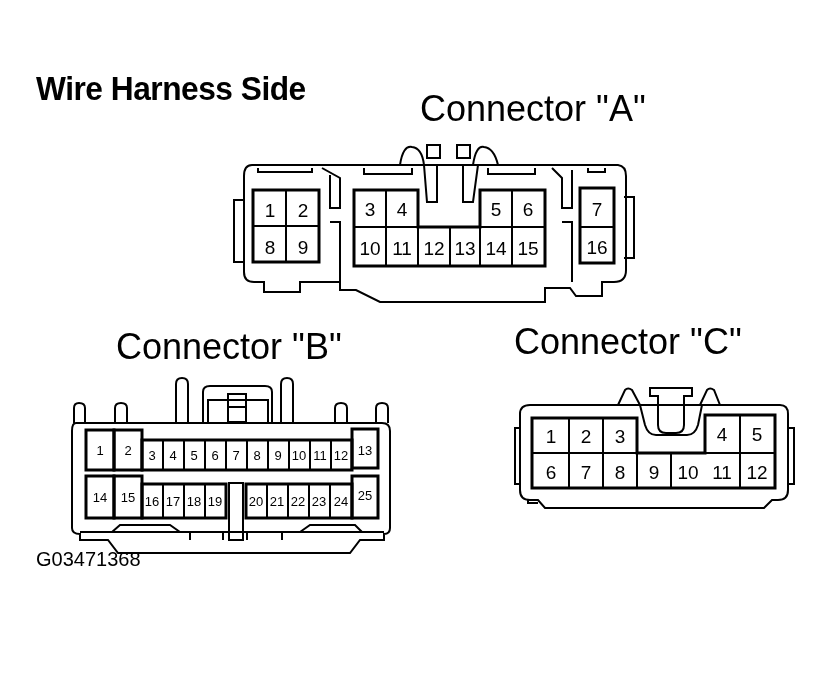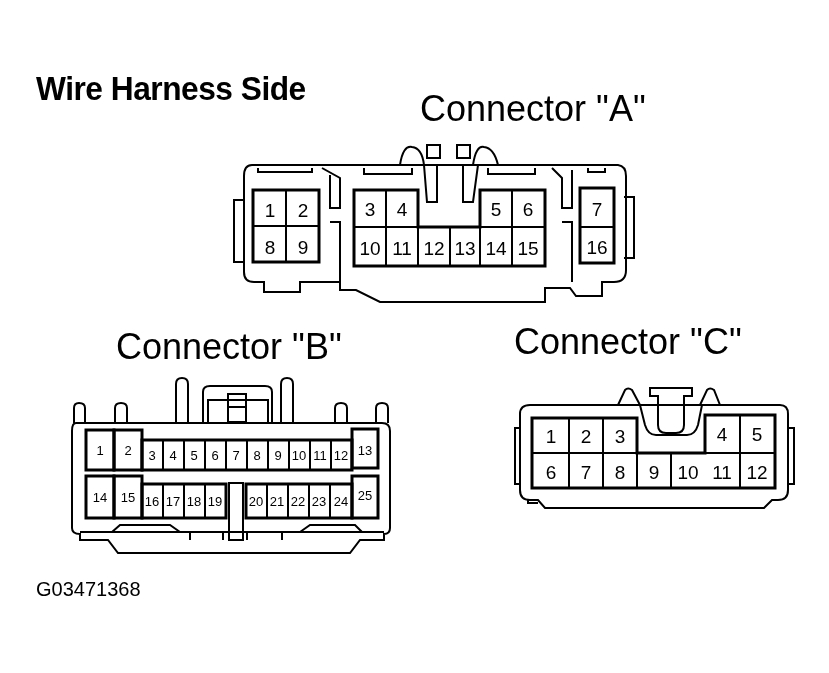--- a/index.html
+++ b/index.html
@@ -1,19 +1,19 @@
 <!DOCTYPE html>
 <html><head>
 <meta charset="utf-8">
 <style>
   html, body { margin: 0; padding: 0; background: #ffffff; }
   body { width: 829px; height: 673px; position: relative; overflow: hidden; font-family: "Liberation Sans", sans-serif; color: #000; }
   .title { position: absolute; left: 36px; top: 70px; font-size: 33px; font-weight: bold; letter-spacing: -0.5px; transform: scaleX(0.96); transform-origin: left; }
   .conn-label { position: absolute; font-size: 36px; font-weight: normal; white-space: nowrap; }
-  .code { position: absolute; left: 36px; top: 578px; font-size: 20px; }
+  .code { position: absolute; left: 36px; top: 548px; font-size: 20px; }
   svg { position: absolute; left: 0; top: 0; }
   .pin-text { font-family: "Liberation Sans", sans-serif; font-size: 19px; }
   .pin-text-sm { font-family: "Liberation Sans", sans-serif; font-size: 13px; }
 </style>
 </head>
 <body>
 
 <div class="title">Wire Harness Side</div>
 <div class="conn-label" style="left:420px; top:88px;">Connector "A"</div>
 <div class="conn-label" style="left:116px; top:326px;">Connector "B"</div>

